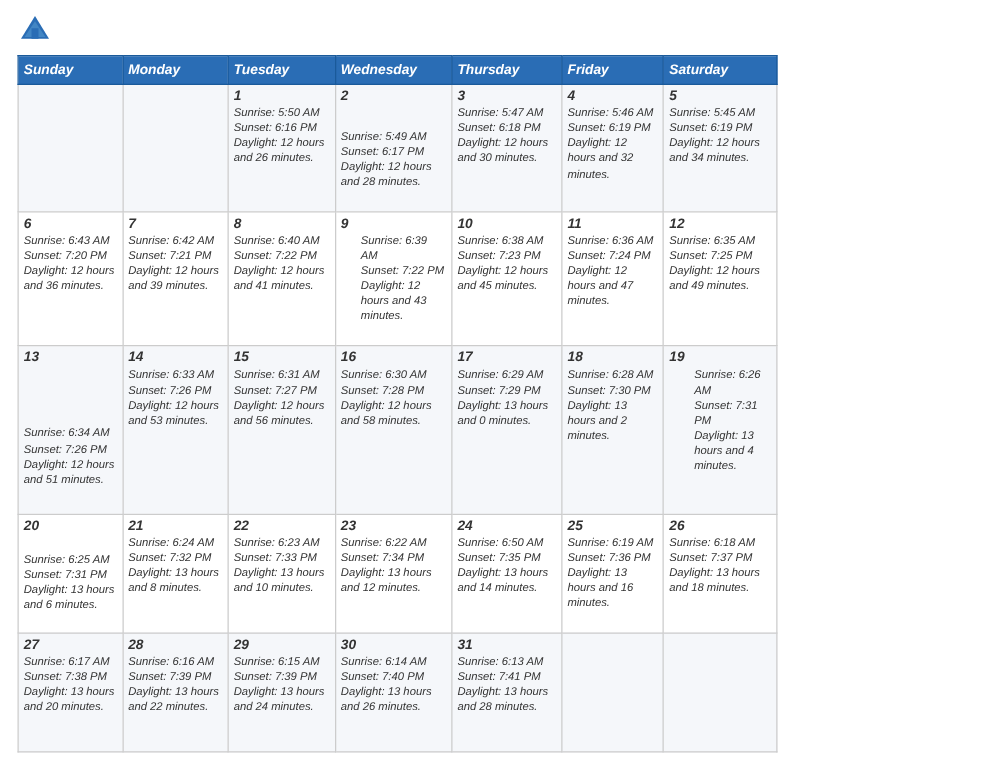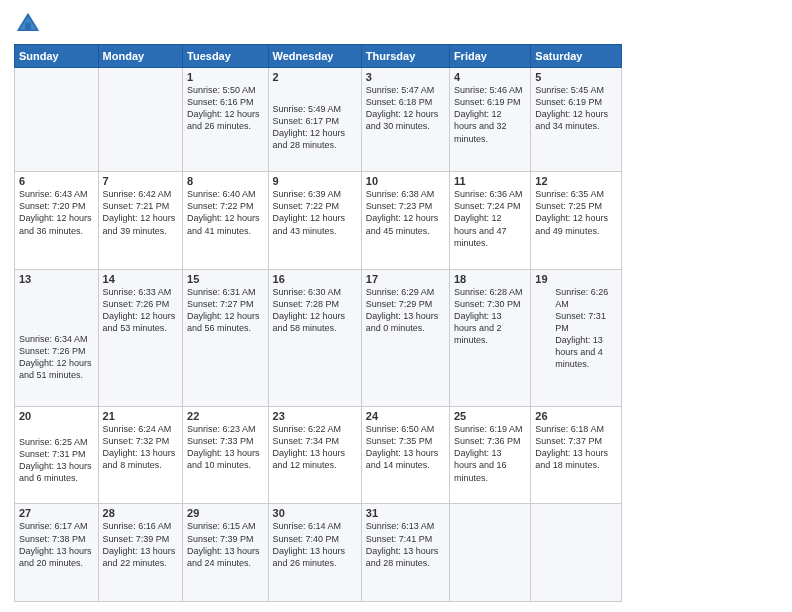--- a/index.html
+++ b/index.html
@@ -9,20 +9,21 @@
       width: 792px;
       height: 612px;
       overflow: hidden;
     }
     .page {
       width: 636px;
       height: 612px;
       display: flex;
       flex-direction: column;
       padding: 10px 14px 10px 14px;
+      font-style: italic;
     }
     .header {
       display: flex;
       justify-content: space-between;
       align-items: flex-start;
       margin-bottom: 6px;
     }
     .logo {
       display: flex;
       align-items: center;
@@ -184,21 +185,21 @@
 Daylight: 12 hours and 39 minutes.</div>
           </td>
           <td>
             <span class="day-num">8</span>
             <div class="day-info" style="white-space: pre-line;">Sunrise: 6:40 AM
 Sunset: 7:22 PM
 Daylight: 12 hours and 41 minutes.</div>
           </td>
           <td>
             <span class="day-num">9</span>
-            <div class="day-info" style="white-space: pre-line;">Sunrise: 6:39 AM
+            <div class="day-info" style="white-space: pre-line; margin-left: 16px;">Sunrise: 6:39 AM
 Sunset: 7:22 PM
 Daylight: 12 hours and 43 minutes.</div>
           </td>
           <td>
             <span class="day-num">10</span>
             <div class="day-info" style="white-space: pre-line;">Sunrise: 6:38 AM
 Sunset: 7:23 PM
 Daylight: 12 hours and 45 minutes.</div>
           </td>
           <td>

